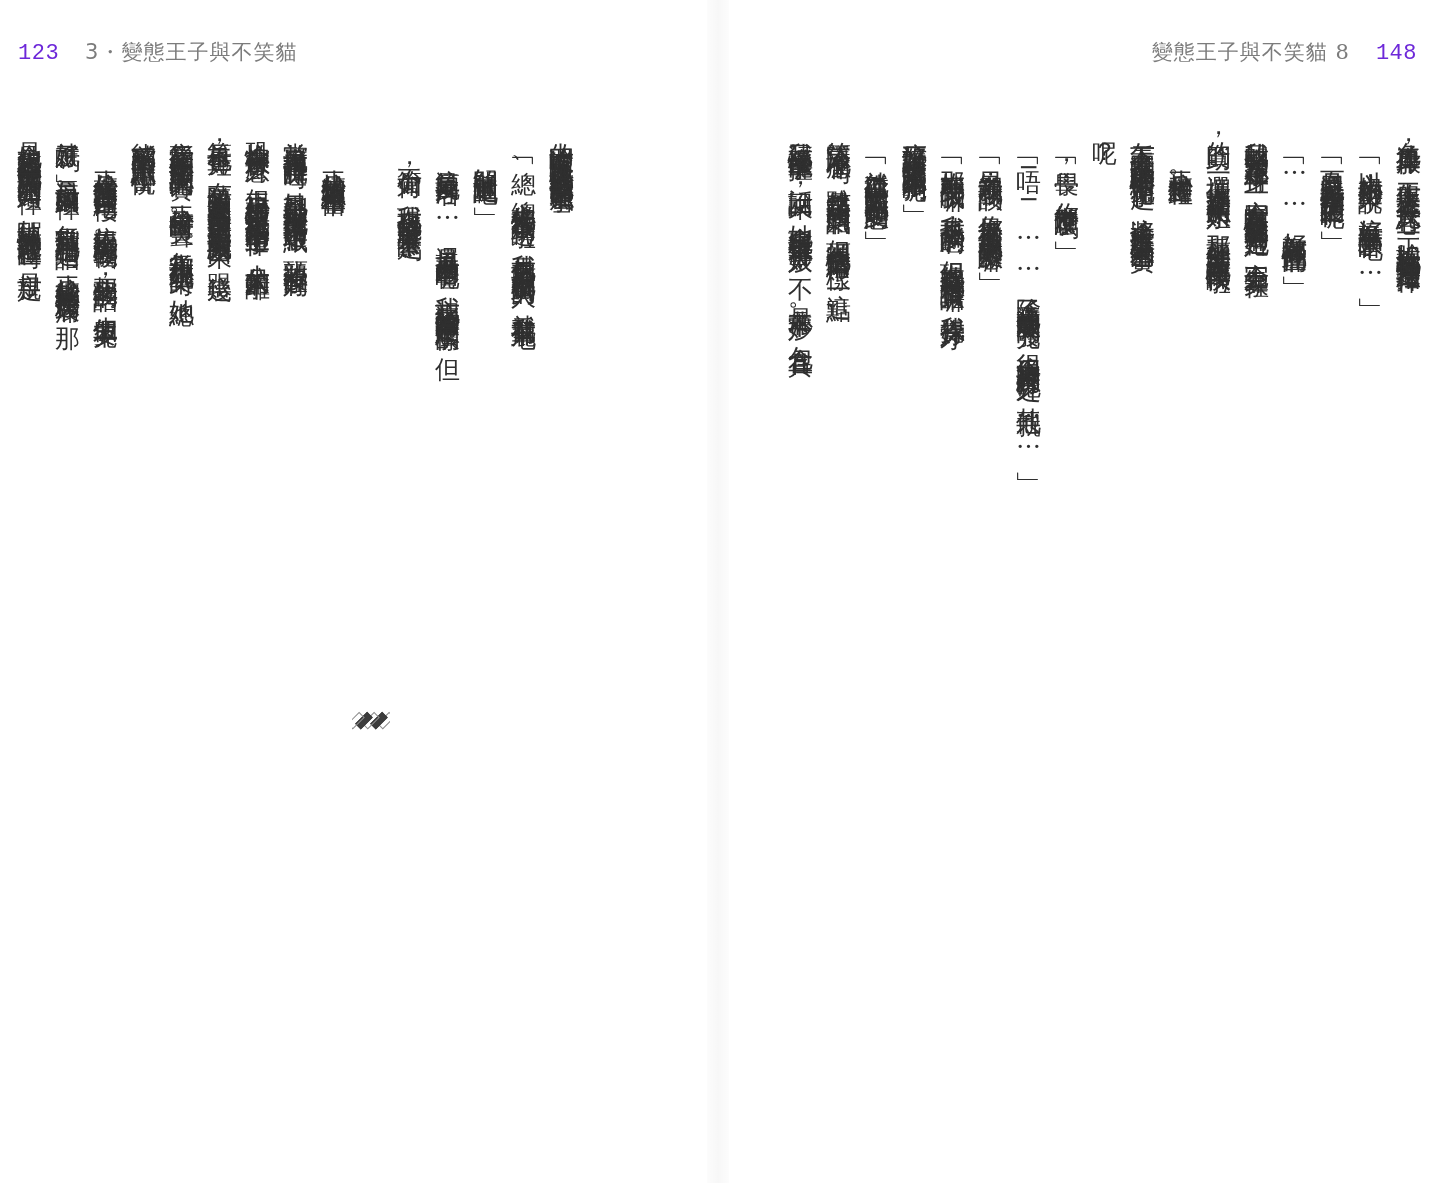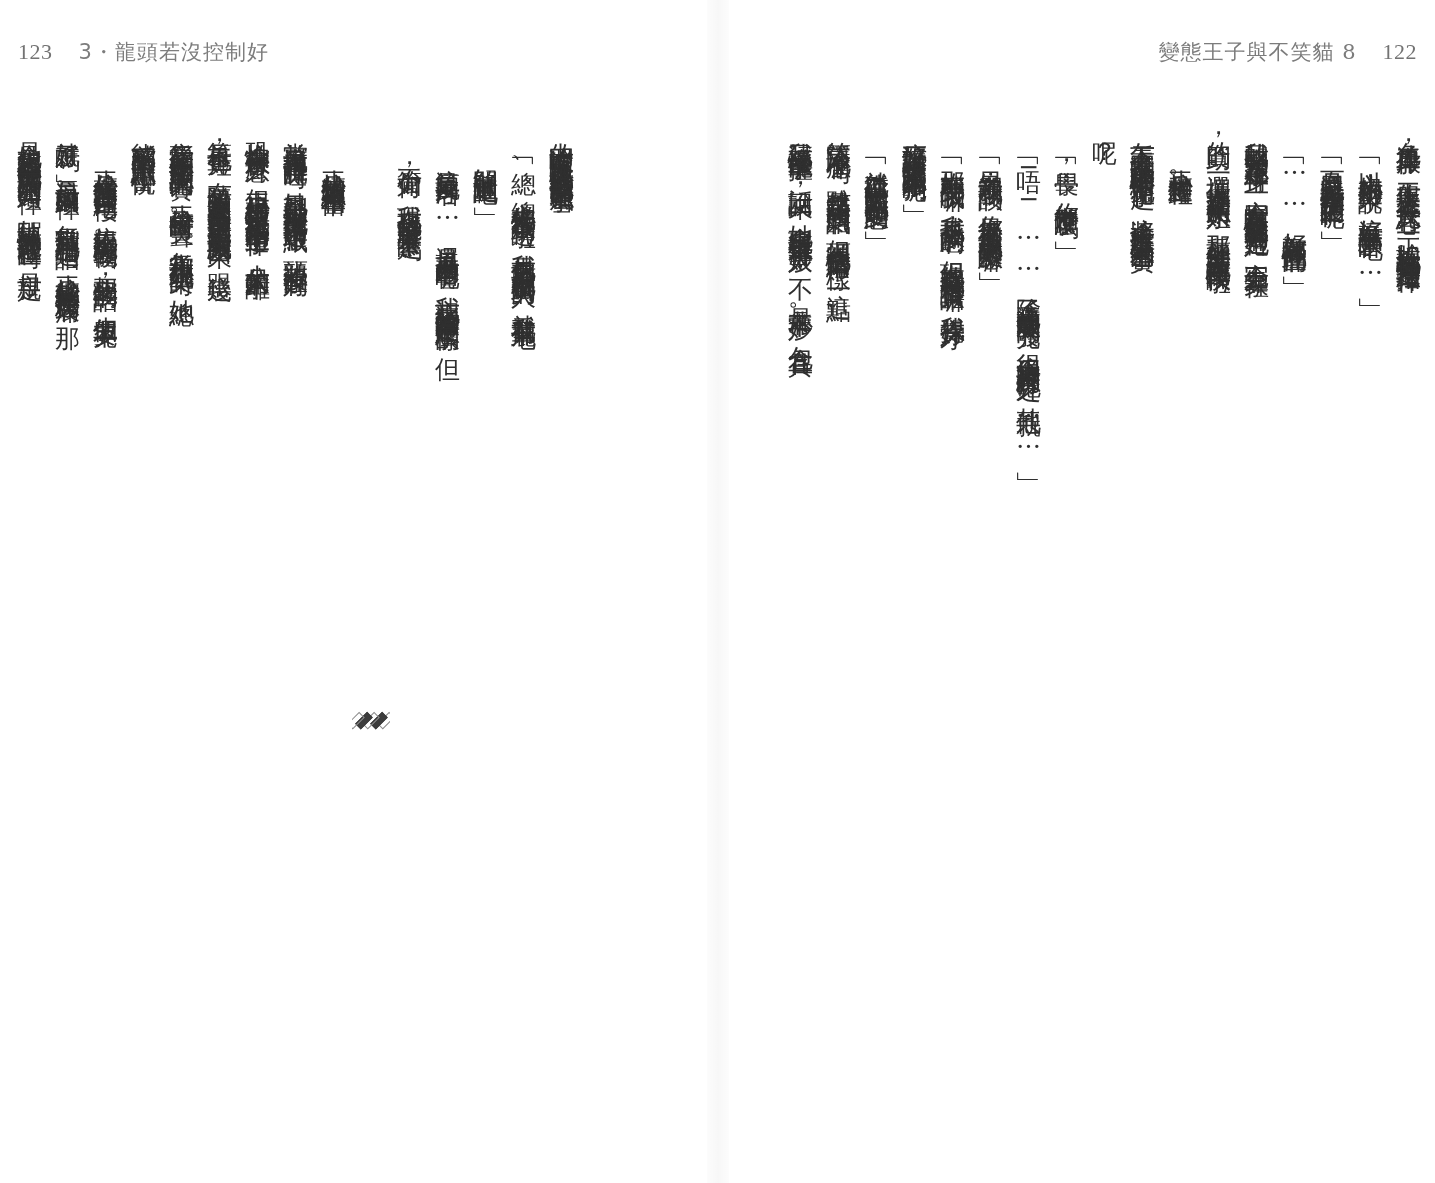--- a/index.html
+++ b/index.html
@@ -21,23 +21,23 @@
     position: absolute;
     top: 38px;
     font-size: 21px;
     color: #7c7c7c;
     white-space: nowrap;
     letter-spacing: 1px;
   }
   .runhead.left  { left: 18px; }
   .runhead.right { right: 18px; }
   .runhead .folio {
-    font-family: Liberation Serif, serif;
+    font-family: Liberation Mono, monospace;
     font-size: 22px;
-    color: #737373;
+    color: #6d28d9;
     letter-spacing: 0.5px;
   }
   .runhead .gap { display: inline-block; width: 26px; }
   .runhead .chapnum {
     font-family: "DejaVu Sans", "Liberation Sans", sans-serif;
   }
 
   
   .page {
     position: absolute;
@@ -94,25 +94,25 @@
     width: 22px;
     height: 1183px;
     background: linear-gradient(to right, rgba(0,0,0,0.012), rgba(0,0,0,0.03), rgba(0,0,0,0.012));
     pointer-events: none;
   }
 </style>
 </head>
 <body>
 
 <div class="runhead left">
-  <span class="folio">123</span><span class="gap"></span><span class="chapnum">3</span><span>・</span><span>龍頭若沒控制好</span>
+  <span class="folio">123</span><span class="gap"></span><span class="chapnum">3</span><span>・</span><span>變態王子與不笑貓</span>
 </div>
 
 <div class="runhead right">
-  <span>變態王子與不笑貓 8</span><span class="gap"></span><span class="folio">122</span>
+  <span>變態王子與不笑貓 8</span><span class="gap"></span><span class="folio">148</span>
 </div>
 
 <div class="gutter"></div>
 
 <div class="page" id="page-right">
     <div class="col">色連身工作服，工作服上還套了一件反光背心，正一臉認真地左右揮動交通指揮棒。</div>
     <div class="col indent">「以大小姐的打工來說，這好像有點太辛苦了吧……」</div>
     <div class="col indent">「而且還是緊接在動物女僕之後的工作呢。」</div>
     <div class="col indent">「……好像有哪裡怪怪的耶。」</div>
     <div class="col">我的目光緊緊鎖定在小豆梓身上。安全帽實在是毀滅性的有夠不適合她。完全不靠家裡</div>

